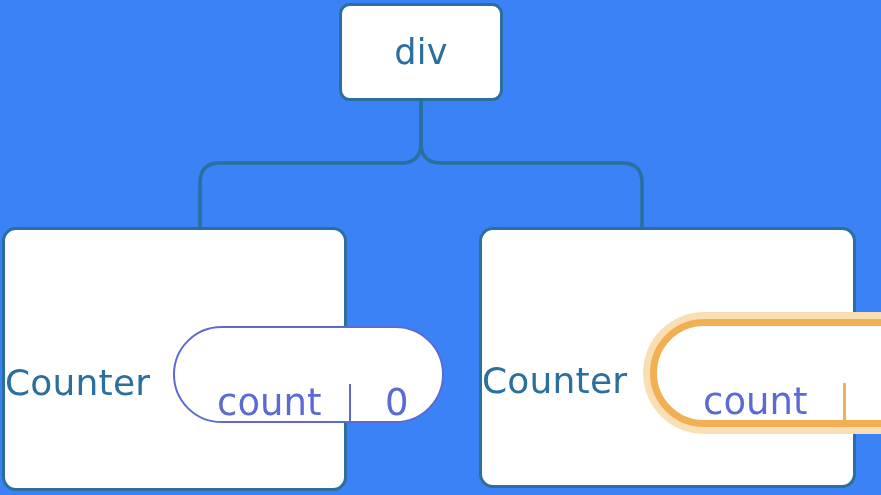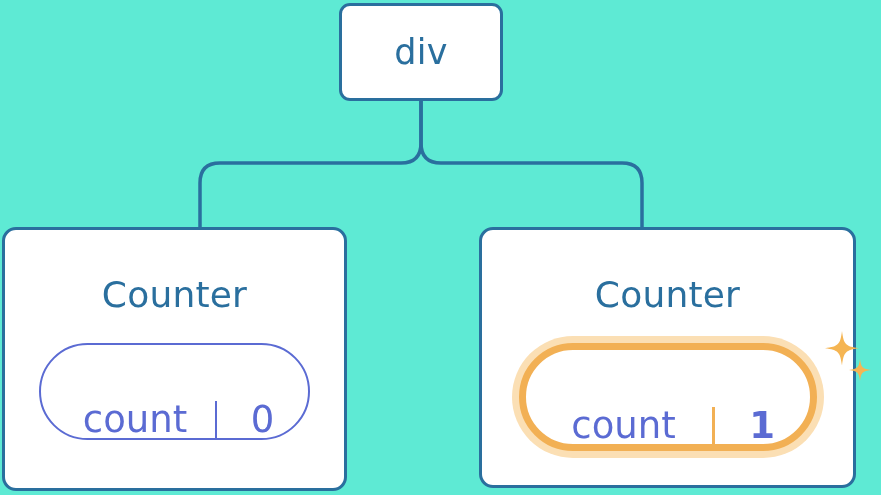--- a/index.html
+++ b/index.html
@@ -9,21 +9,21 @@
   body {
     width: 881px;
     height: 495px;
     overflow: hidden;
     font-family: "DejaVu Sans", "Liberation Sans", sans-serif;
   }
   #stage {
     position: relative;
     width: 881px;
     height: 495px;
-    background: #5eead4;
+    background: #3b82f6;
   }
 
   
   #connectors {
     position: absolute;
     left: 0;
     top: 0;
     width: 881px;
     height: 495px;
   }
@@ -51,22 +51,23 @@
   .node-label-root {
     color: #2a6f9e;
     font-size: 35px;
     letter-spacing: 0.3px;
     line-height: 1;
   }
 
   
   .card {
     display: flex;
-    flex-direction: column;
+    flex-direction: row;
     align-items: center;
+    gap: 23px;
   }
   #node-counter-left {
     left: 2px;
     top: 227px;
     width: 345px;
     height: 264px;
     border-radius: 14px;
   }
   #node-counter-right {
     left: 479px;

